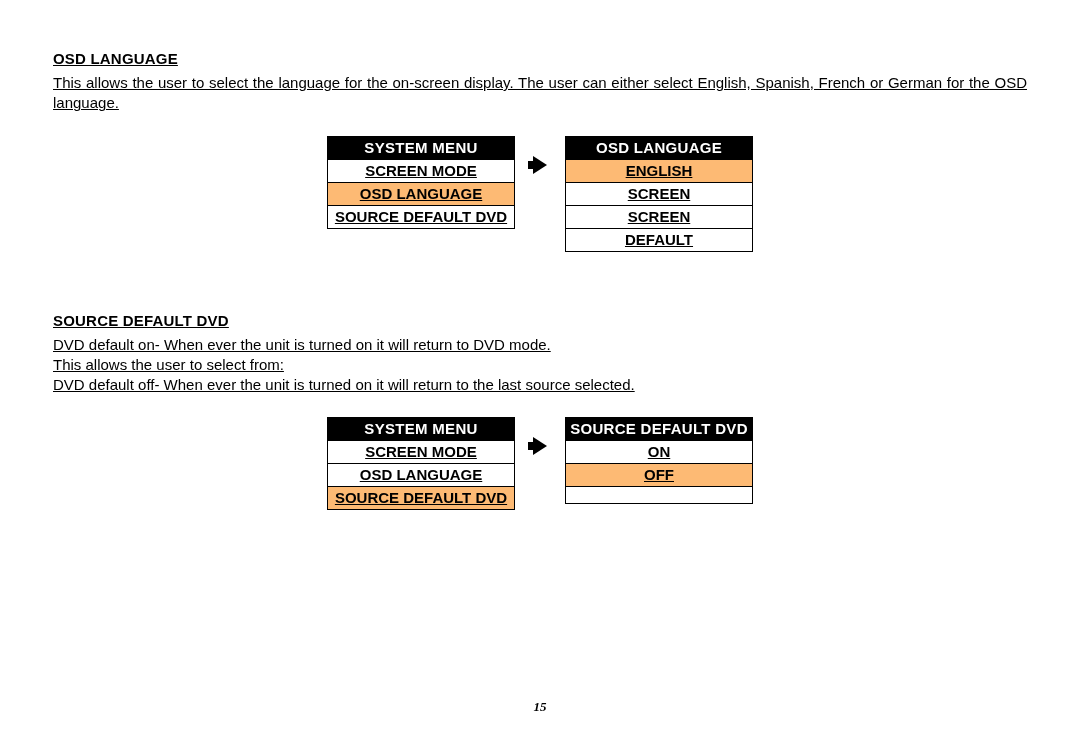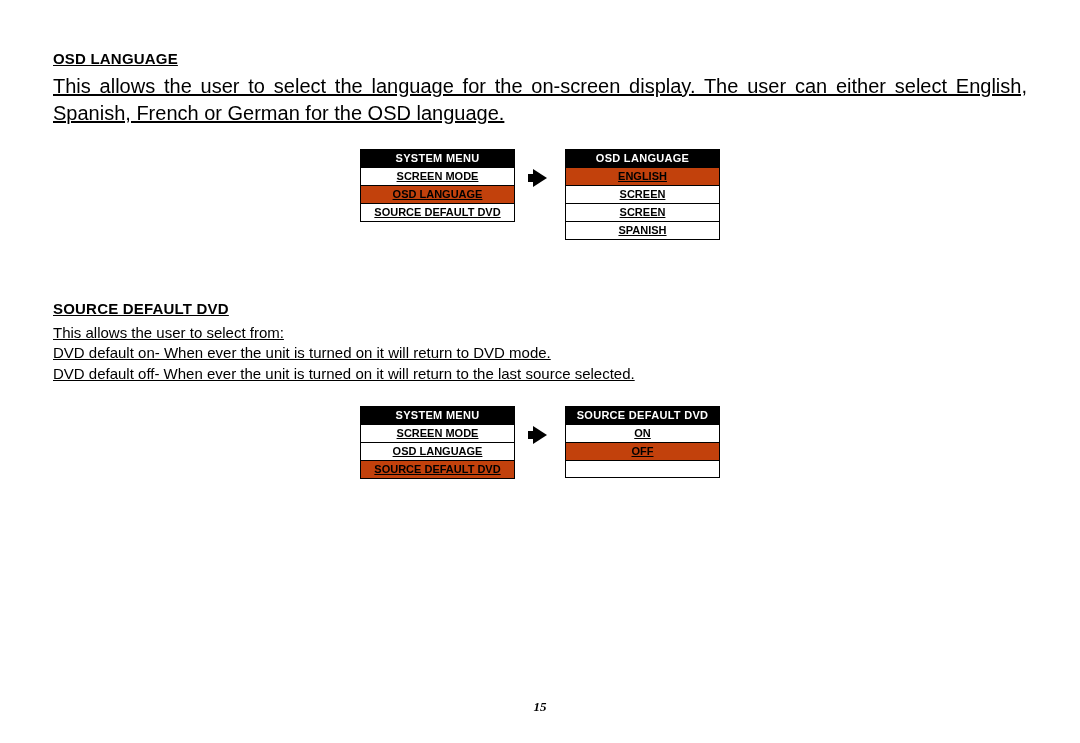--- a/index.html
+++ b/index.html
@@ -18,59 +18,59 @@
     height: 100%;
   }
   .section-heading {
     font-weight: bold;
     font-size: 15px;
     text-transform: uppercase;
     margin-bottom: 6px;
     letter-spacing: 0.2px;
   }
   .body-text {
-    font-size: 20px;
+    font-size: 15px;
     line-height: 1.35;
     text-align: justify;
     margin-bottom: 4px;
   }
   .body-line {
     font-size: 15px;
     line-height: 1.35;
     margin: 0;
   }
   .menu-block {
     display: flex;
     align-items: flex-start;
     justify-content: center;
     gap: 18px;
     margin-top: 22px;
     margin-bottom: 50px;
   }
   .menu-table {
     border: 1px solid #000;
-    width: 155px;
-    font-size: 11px;
+    width: 188px;
+    font-size: 15px;
     font-weight: bold;
   }
   .menu-header {
     background: #000;
     color: #fff;
     text-align: center;
     padding: 2px 4px 3px 4px;
     letter-spacing: 0.3px;
   }
   .menu-row {
     background: #fff;
     padding: 2px 5px 3px 5px;
     border-top: 1px solid #000;
     text-align: center;
   }
   .menu-row.selected {
-    background: #c2410c;
+    background: #fdba74;
   }
   .arrow-wrap {
     display: flex;
     align-items: center;
     justify-content: center;
     height: 40px;
     padding-top: 18px;
   }
   .arrow {
     width: 0;
@@ -127,30 +127,30 @@
 
       <div class="arrow-wrap">
         <div class="arrow"></div>
       </div>
 
       <div class="menu-table">
         <div class="menu-header">OSD LANGUAGE</div>
         <div class="menu-row selected">ENGLISH</div>
         <div class="menu-row">SCREEN</div>
         <div class="menu-row">SCREEN</div>
-        <div class="menu-row">SPANISH</div>
+        <div class="menu-row">DEFAULT</div>
       </div>
     </div>
   </div>
 
   <div class="section" style="margin-top:60px;">
     <div class="section-heading">SOURCE DEFAULT DVD</div>
     <div class="text-block">
+      <p class="body-line">DVD default on-  When ever the unit is turned on it will return to DVD mode.</p>
       <p class="body-line">This allows the user to select from:</p>
-      <p class="body-line">DVD default on-  When ever the unit is turned on it will return to DVD mode.</p>
       <p class="body-line">DVD default off-  When ever the unit is turned on it will return to the last source selected.</p>
     </div>
 
     <div class="menu-block">
       <div class="menu-table">
         <div class="menu-header">SYSTEM MENU</div>
         <div class="menu-row">SCREEN MODE</div>
         <div class="menu-row">OSD LANGUAGE</div>
         <div class="menu-row selected">SOURCE DEFAULT DVD</div>
       </div>

